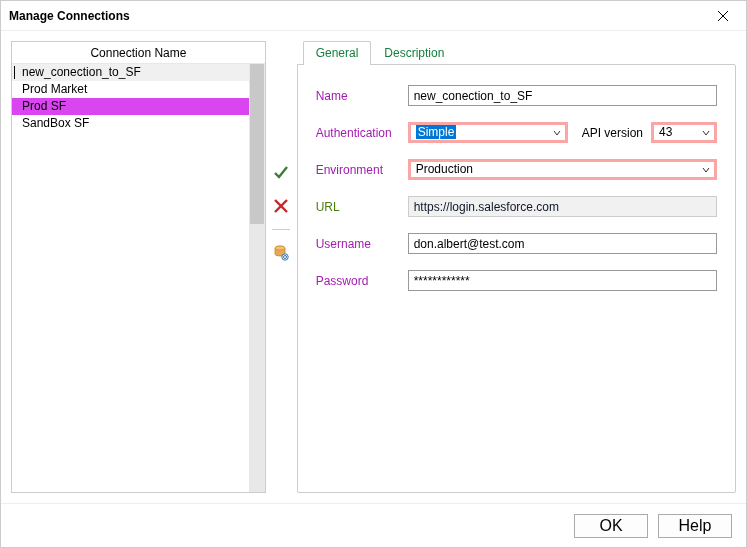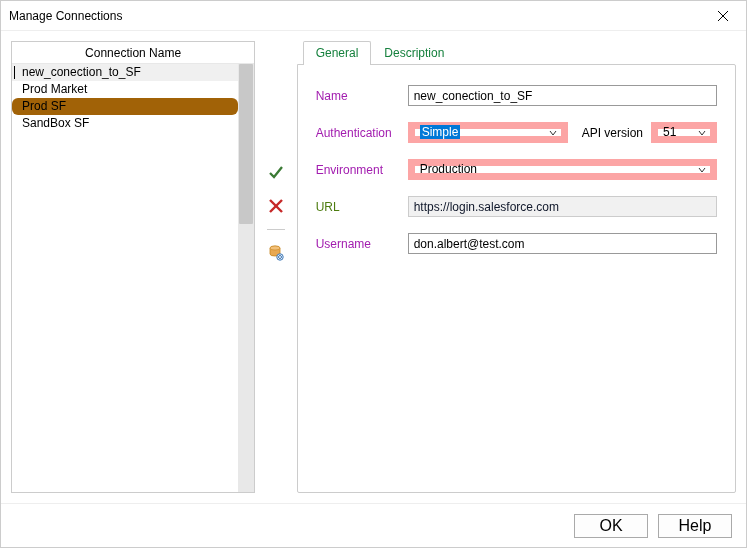--- a/index.html
+++ b/index.html
@@ -21,35 +21,34 @@
   background: #fff;
 }
 .titlebar {
   height: 30px;
   display: flex;
   align-items: center;
   padding: 0 8px;
   background: #fff;
   border-bottom: 1px solid #eee;
 }
-.titlebar .title { flex: 1; font-size: 12px; }
+.titlebar .title { flex: 1; font-size: 12px; font-weight: bold; }
 .titlebar .close {
   width: 30px;
   height: 30px;
   display: flex;
   align-items: center;
   justify-content: center;
   cursor: pointer;
 }
 .titlebar .close svg { width: 10px; height: 10px; }
 .content {
   flex: 1;
   display: flex;
   padding: 10px;
-  gap: 6px;
 }
 .left-pane {
   width: 265px;
   border: 1px solid #ccc;
   background: #fff;
   display: flex;
   flex-direction: column;
 }
 .col-header {
   height: 22px;
@@ -71,22 +70,21 @@
   overflow: hidden;
 }
 .list-items .item {
   padding: 1px 2px 1px 10px;
   cursor: default;
   font-size: 12px;
   line-height: 15px;
   white-space: nowrap;
 }
 .list-items .item.selected {
-  background: #a16207;
-  border-radius: 6px;
+  background: #d946ef;
 }
 .list-items .item.editing {
   background: #f0f0f0;
   position: relative;
 }
 .list-items .item.editing::before {
   content: "";
   position: absolute;
   left: 2px;
   top: 2px;
@@ -182,21 +180,21 @@
   background: #fff;
 }
 input[readonly] {
   background: #f1f1f1;
   color: #0f172a;
   border-color: #ccc;
 }
 .select {
   position: relative;
   height: 21px;
-  border: 7px solid #fca5a5;
+  border: 3px solid #fca5a5;
   background: #fff;
   display: flex;
   align-items: center;
   padding: 0 18px 2px 5px;
   font-size: 12px;
   cursor: default;
 }
 .select.simple-highlight {
   color: #fff;
 }
@@ -315,21 +313,21 @@
             <div class="select auth-select simple-highlight">
               <span class="sel-val">Simple</span>
               <span class="sel-arrow">
                   <svg width="12" height="12" viewBox="0 0 12 12">
                     <polyline points="3,4 6,8 9,4" fill="none" stroke="#333" stroke-width="1"></polyline>
                   </svg>
                 </span>
             </div>
             <span class="api-label">API version</span>
             <div class="select api-select">
-              <span>51</span>
+              <span>43</span>
               <span class="sel-arrow">
                   <svg width="12" height="12" viewBox="0 0 12 12">
                     <polyline points="3,4 6,8 9,4" fill="none" stroke="#333" stroke-width="1"></polyline>
                   </svg>
                 </span>
             </div>
           </div>
         </div>
 
 
@@ -354,20 +352,26 @@
           </div>
         </div>
 
         <div class="form-row">
           <label>Username</label>
           <div class="field">
             <input type="text" value="don.albert@test.com" style="">
           </div>
         </div>
 
+        <div class="form-row">
+          <label>Password</label>
+          <div class="field">
+            <input type="text" value="************" style="">
+          </div>
+        </div>
 
 
       </div>
     </div>
   </div>
 
   <div class="button-bar">
     <button class="btn">OK</button>
     <button class="btn">Help</button>
   </div>

